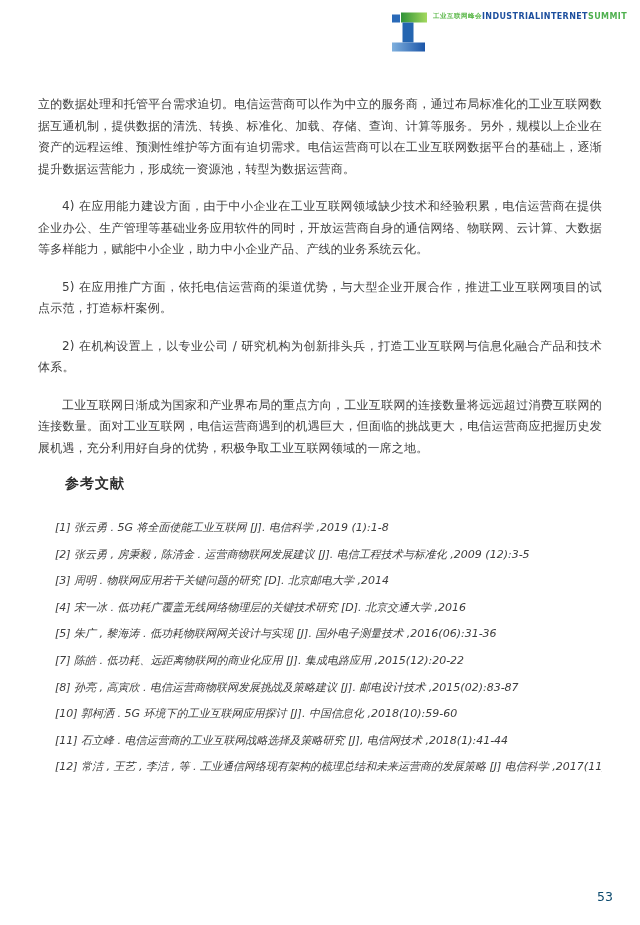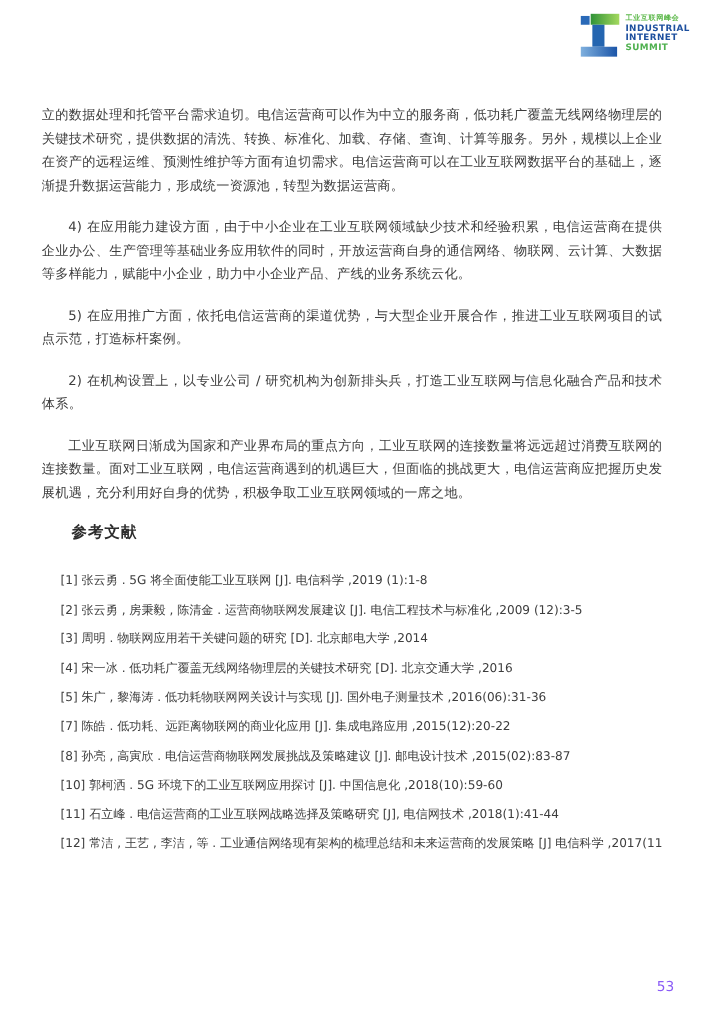--- a/index.html
+++ b/index.html
@@ -20,21 +20,21 @@
   
   .logo {
     position: absolute;
     top: 12px;
     right: 13px;
     display: flex;
     align-items: flex-start;
     gap: 5px;
   }
   .logo-mark { width: 37px; height: 41px; flex: 0 0 auto; }
-  .logo-text { display: flex; flex-direction: column; line-height: 1.05; padding-top: 1px; justify-content: center; }
+  .logo-text { display: flex; flex-direction: row; line-height: 1.05; padding-top: 1px; justify-content: center; }
   .logo-cn {
     font-size: 6.5px;
     font-weight: bold;
     color: #5cb84a;
     letter-spacing: 0.5px;
     margin-bottom: 2px;
   }
   .logo-en-blue {
     font-size: 8px;
     font-weight: bold;
@@ -83,28 +83,29 @@
   ul.ref-list {
     list-style: none;
     margin: 22px 0 0 17px;
   }
   ul.ref-list li {
     font-size: 11px;
     line-height: 26.6px;
     color: #3d3d3d;
     white-space: nowrap;
     overflow: hidden;
+    font-style: italic;
   }
 
   .page-number {
     position: absolute;
     right: 27px;
     bottom: 21px;
     font-size: 12.5px;
-    color: #8b5cf6;
+    color: #0c4a6e;
   }
 </style>
 </head>
 <body>
 
 <div class="page">
 
   <div class="logo">
     <span class="logo-mark">
       <svg width="37" height="41" viewBox="0 0 37 41" xmlns="http://www.w3.org/2000/svg">
@@ -127,21 +128,21 @@
     <span class="logo-text">
       <span class="logo-cn">工业互联网峰会</span>
       <span class="logo-en-blue">INDUSTRIAL</span>
       <span class="logo-en-blue">INTERNET</span>
       <span class="logo-en-green">SUMMIT</span>
     </span>
   </div>
 
   <div class="content">
 
-    <p class="body-para">立的数据处理和托管平台需求迫切。电信运营商可以作为中立的服务商，低功耗广覆盖无线网络物理层的关键技术研究，提供数据的清洗、转换、标准化、加载、存储、查询、计算等服务。另外，规模以上企业在资产的远程运维、预测性维护等方面有迫切需求。电信运营商可以在工业互联网数据平台的基础上，逐渐提升数据运营能力，形成统一资源池，转型为数据运营商。</p>
+    <p class="body-para">立的数据处理和托管平台需求迫切。电信运营商可以作为中立的服务商，通过布局标准化的工业互联网数据互通机制，提供数据的清洗、转换、标准化、加载、存储、查询、计算等服务。另外，规模以上企业在资产的远程运维、预测性维护等方面有迫切需求。电信运营商可以在工业互联网数据平台的基础上，逐渐提升数据运营能力，形成统一资源池，转型为数据运营商。</p>
     <p class="body-para indent">4) 在应用能力建设方面，由于中小企业在工业互联网领域缺少技术和经验积累，电信运营商在提供企业办公、生产管理等基础业务应用软件的同时，开放运营商自身的通信网络、物联网、云计算、大数据等多样能力，赋能中小企业，助力中小企业产品、产线的业务系统云化。</p>
     <p class="body-para indent">5) 在应用推广方面，依托电信运营商的渠道优势，与大型企业开展合作，推进工业互联网项目的试点示范，打造标杆案例。</p>
     <p class="body-para indent">2) 在机构设置上，以专业公司 / 研究机构为创新排头兵，打造工业互联网与信息化融合产品和技术体系。</p>
 
 
     <p class="body-para indent">工业互联网日渐成为国家和产业界布局的重点方向，工业互联网的连接数量将远远超过消费互联网的连接数量。面对工业互联网，电信运营商遇到的机遇巨大，但面临的挑战更大，电信运营商应把握历史发展机遇，充分利用好自身的优势，积极争取工业互联网领域的一席之地。</p>
 
     <h2 class="ref-heading">参考文献</h2>
 
     <ul class="ref-list">

